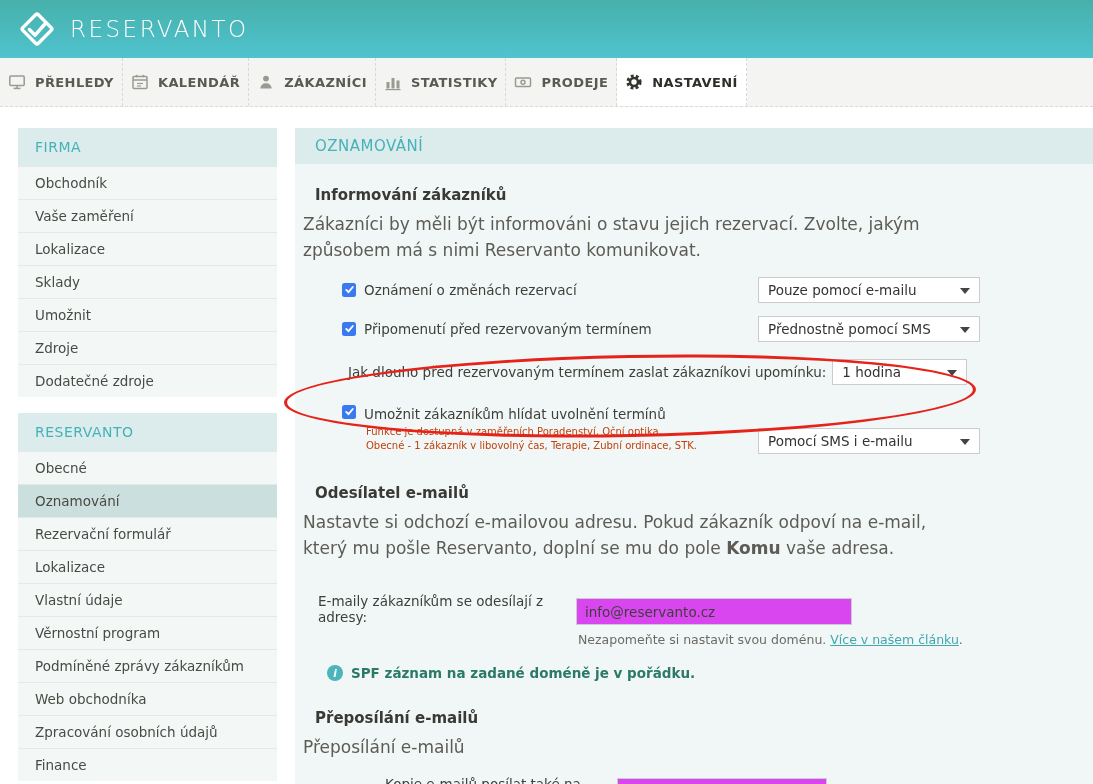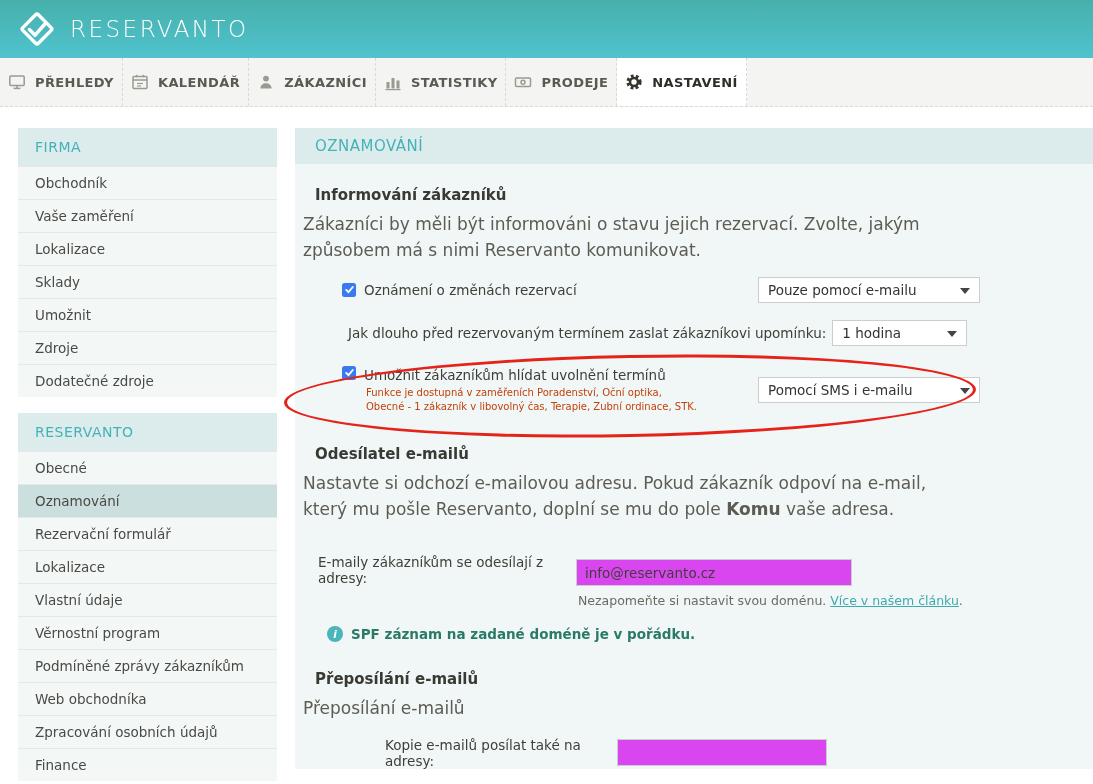--- a/index.html
+++ b/index.html
@@ -43,21 +43,21 @@
   .checkbox svg { width:11px; height:11px; }
   .row-label { font-size:13.5px; color:#3f3f3a; margin-left:8px; }
   .select-box { width:222px; height:26px; background:#fff; border:1px solid #c9cdce; display:flex; align-items:center; padding:0 26px 0 9px; font-size:13.5px; color:#333; position:relative; cursor:pointer; flex:none; }
   .select-box::after { content:""; position:absolute; right:9px; top:10px; border-left:5px solid transparent; border-right:5px solid transparent; border-top:6px solid #444; }
   .select-box.small { width:135px; }
 
   .inline-row { display:flex; align-items:center; margin:17px 0 0 53px; }
   .inline-label { font-size:13.5px; color:#3f3f3a; }
   .inline-row .select-box { margin-left:6px; }
 
-  .watch-row { display:flex; align-items:center; margin:19px 0 0 47px; width:638px; }
+  .watch-row { display:flex; align-items:flex-end; margin:19px 0 0 47px; width:638px; }
   .watch-texts { flex:1; }
   .watch-note { font-size:10px; color:#c2410c; margin-left:10px; line-height:1.45; margin-top:2px; }
   .watch-row .select-box { margin-top:1px; }
 
   .email-row { display:flex; align-items:flex-end; margin:32px 0 0 23px; }
   .email-row .flabel { font-size:13.5px; color:#3f3f3a; width:252px; }
   .text-input { height:27px; background:#d946ef; border:1px solid #c9cdce; font-family:inherit; font-size:13.5px; color:#3f3f3a; padding:0 8px; margin-left:6px; }
   .input-email { width:276px; }
   .input-copy { width:210px; }
 
@@ -225,20 +225,33 @@
                 <path d="M2.4 6.4 L4.9 8.9 L9.6 3.3" stroke="#fff" stroke-width="2" fill="none" stroke-linecap="round"></path>
               </svg>
           </span>
           <span class="row-label">Oznámení o změnách rezervací</span>
         </div>
         <div class="select-box">
           <span>Pouze pomocí e-mailu</span>
         </div>
       </div>
 
+      <div class="form-row">
+        <div class="row-left">
+          <span class="checkbox">
+            <svg viewBox="0 0 12 12">
+                <path d="M2.4 6.4 L4.9 8.9 L9.6 3.3" stroke="#fff" stroke-width="2" fill="none" stroke-linecap="round"></path>
+              </svg>
+          </span>
+          <span class="row-label">Připomenutí před rezervovaným termínem</span>
+        </div>
+        <div class="select-box">
+          <span>Přednostně pomocí SMS</span>
+        </div>
+      </div>
 
       <div class="inline-row">
         <span class="inline-label">Jak dlouho před rezervovaným termínem zaslat zákazníkovi upomínku:</span>
         <div class="select-box small">
           <span>1 hodina</span>
         </div>
       </div>
 
       <div class="watch-row">
         <div class="row-left" style="align-items:flex-start;">

